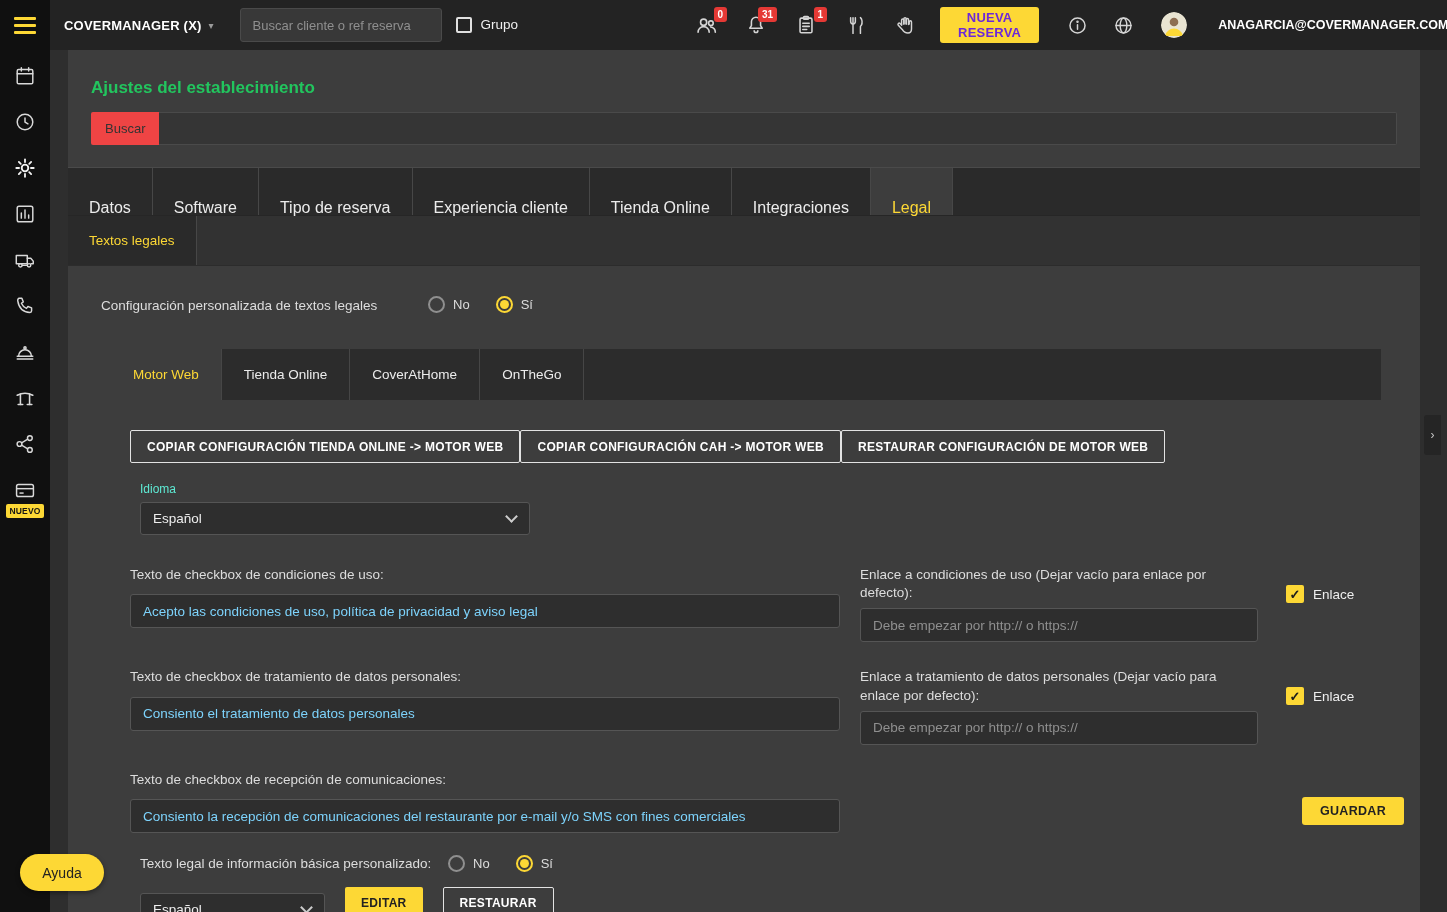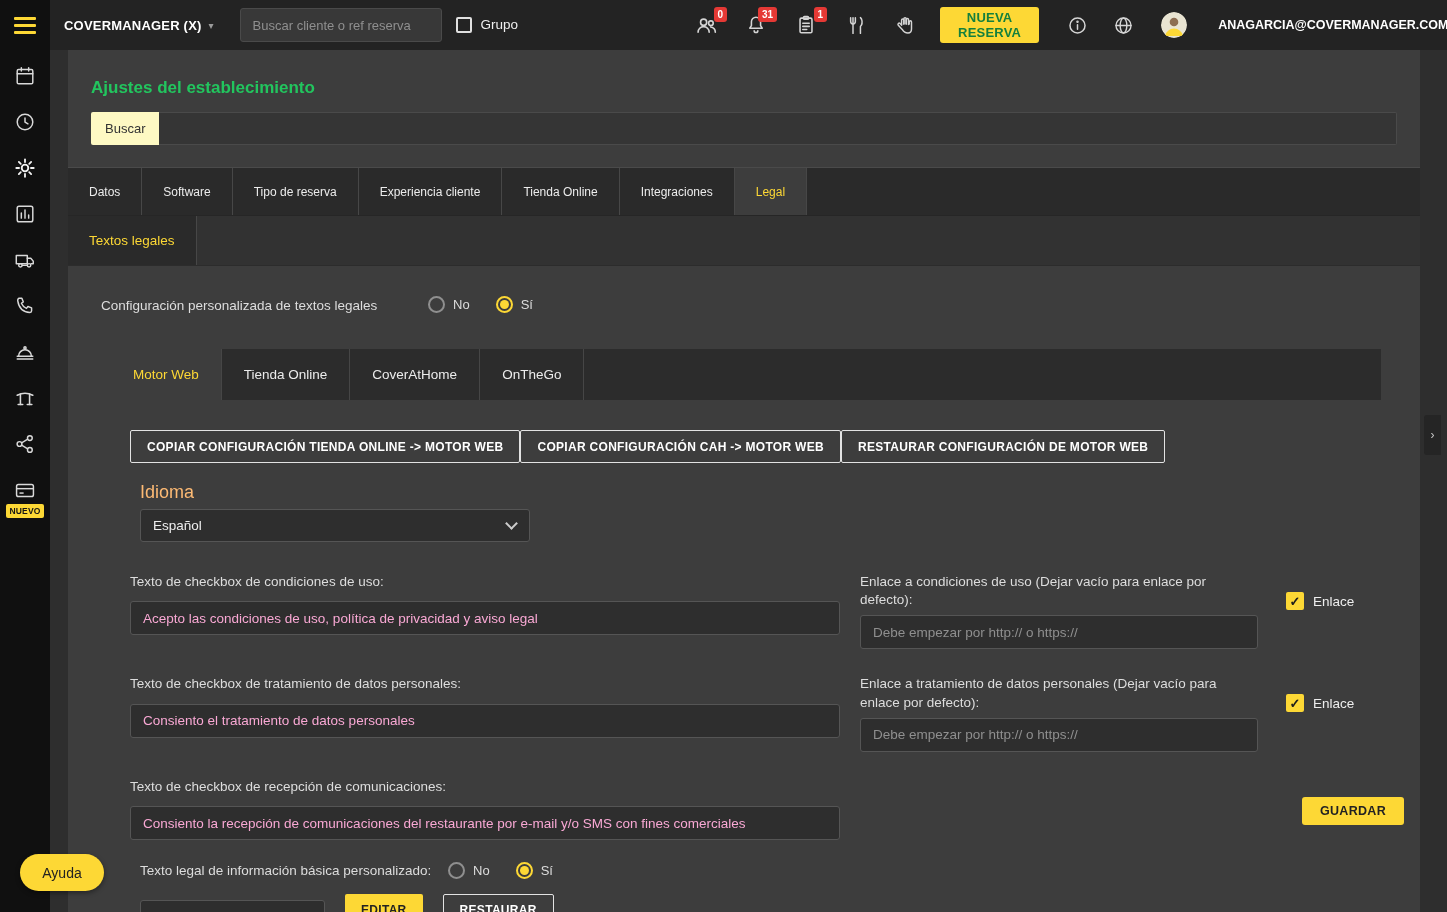--- a/index.html
+++ b/index.html
@@ -13,71 +13,71 @@
   .burger{width:50px;height:50px;background:#101010;display:flex;flex-direction:column;align-items:center;justify-content:center;gap:4px;cursor:pointer;flex:none}
   .burger i{display:block;width:22px;height:3px;background:#fdd835;border-radius:1px}
   .brand{color:#fff;font-weight:bold;font-size:13px;margin-left:14px;letter-spacing:.2px;white-space:nowrap}
   .caret{color:#9a9a9a;font-size:10px;margin-left:7px}
   .top-search{margin-left:26px;width:208px;height:34px;background:#383838;border:1px solid #4a4a4a;border-radius:3px;color:#ddd;padding:0 12px;font-size:13px}
   .grupo{display:flex;margin-left:14px;color:#eee;font-size:13.5px;gap:9px;cursor:pointer}
   .cb-empty{width:16px;height:16px;border:2px solid #e0e0e0;border-radius:2px;background:transparent;flex:none}
   .top-icons{display:flex;align-items:center;margin-left:176px;gap:26px}
   .tico{position:relative;width:24px;height:24px;display:flex;align-items:center;justify-content:center;cursor:pointer}
   .badge{position:absolute;top:-6px;right:-9px;background:#e53935;color:#fff;font-size:10px;font-weight:bold;line-height:1;padding:2.5px 4px;border-radius:3px}
-  .btn-nueva{margin-left:22px;background:#fdd835;color:#15803d;font-weight:bold;font-size:13px;border:none;border-radius:3px;height:36px;padding:0 18px;letter-spacing:.2px}
+  .btn-nueva{margin-left:22px;background:#fdd835;color:#6d28d9;font-weight:bold;font-size:13px;border:none;border-radius:3px;height:36px;padding:0 18px;letter-spacing:.2px}
   .right-icons{display:flex;align-items:center;gap:22px;margin-left:26px}
   .avatar{width:26px;height:26px;border-radius:50%;overflow:hidden;margin-left:4px;cursor:pointer;flex:none}
   .user-email{color:#fff;font-weight:bold;font-size:12.5px;margin-left:9px;white-space:nowrap;cursor:pointer}
 
   
   .sidebar{position:absolute;left:0;top:50px;bottom:0;width:50px;background:#101010;display:flex;flex-direction:column;align-items:center;padding-top:15px;gap:24px;z-index:30}
   .sico{width:22px;height:22px;cursor:pointer;display:flex;align-items:center;justify-content:center}
   .sico-col{display:flex;flex-direction:column;align-items:center;gap:3px}
   .nuevo-badge{background:#fdd835;color:#151515;font-size:8.5px;font-weight:bold;padding:2px 3px;border-radius:2px;letter-spacing:.2px}
   .ayuda{position:absolute;left:20px;bottom:21px;width:84px;height:37px;background:#fdd835;border-radius:19px;display:flex;align-items:center;justify-content:center;color:#222;font-size:14px;z-index:50;border:none;box-shadow:0 2px 5px rgba(0,0,0,.4)}
 
   
   .panel{position:absolute;left:68px;top:50px;width:1352px;height:920px;background:#3d3d3d}
   .page-title{padding:28px 0 0 23px;font-size:17px;font-weight:bold;color:#22c55e}
   .search-row{display:flex;margin:14px 23px 0 23px;height:33px}
-  .search-label{background:#fef9c3;color:#333;font-size:13px;display:flex;align-items:center;padding:0 14px;border-radius:2px 0 0 2px;cursor:pointer}
+  .search-label{background:#ef4444;color:#333;font-size:13px;display:flex;align-items:center;padding:0 14px;border-radius:2px 0 0 2px;cursor:pointer}
   .search-input{flex:1;background:#353535;border:1px solid #4a4a4a;border-left:none;color:#eee;padding:0 12px;font-size:13px;border-radius:0 2px 2px 0}
 
   .tabs{display:flex;margin-top:22px;background:#2a2a2a;border-top:1px solid #4a4a4a;border-bottom:1px solid #262626;height:49px}
-  .tab{padding:0 21px;line-height:48px;color:#ececec;font-size:12px;border-right:1px solid #474747;cursor:pointer;white-space:nowrap}
+  .tab{padding:16px 21px;line-height:48px;color:#ececec;font-size:16px;border-right:1px solid #474747;cursor:pointer;white-space:nowrap}
   .tab.active{color:#fdd835;background:#3d3d3d}
   .subtabs{display:flex;height:50px;background:#323232;border-bottom:1px solid #2c2c2c}
   .subtab{padding:0 21px;line-height:50px;color:#fdd835;font-size:13.5px;background:#2a2a2a;border-right:1px solid #474747;cursor:pointer}
 
   .config-row{display:flex;align-items:flex-end;margin:30px 0 0 33px}
   .config-label{color:#ddd;font-size:13.5px;width:327px}
   .radio-group{display:flex;align-items:center;gap:26px}
   .radio{display:flex;align-items:center;gap:8px;color:#ddd;font-size:13px;cursor:pointer}
   .radio-dot{width:17px;height:17px;border:2px solid #8f8f8f;border-radius:50%;flex:none;display:flex;align-items:center;justify-content:center}
   .radio.checked .radio-dot{border-color:#fdd835}
   .radio.checked .radio-dot::after{content:"";width:9px;height:9px;border-radius:50%;background:#fdd835}
 
   .engine-tabs{display:flex;margin:36px 39px 0 43px;background:#2c2c2c;height:51px}
   .etab{padding:0 22px;line-height:51px;color:#ececec;font-size:13.5px;border-right:1px solid #464646;cursor:pointer;white-space:nowrap}
   .etab.active{color:#fdd835;background:#3d3d3d}
 
   .actions{display:flex;gap:0;margin:30px 0 0 62px}
   .btn-outline{background:transparent;border:1px solid #e3e3e3;color:#fff;font-weight:bold;font-size:12px;height:33px;padding:0 16px;border-radius:2px;letter-spacing:.3px;white-space:nowrap}
 
   .idioma{margin:19px 0 0 72px}
-  .small-label{color:#fdba74;font-size:18px}
+  .small-label{color:#5eead4;font-size:12px}
   .select{position:relative;width:390px;height:33px;background:#2e2e2e;border:1px solid #555;border-radius:3px;color:#eee;font-size:13.5px;display:flex;align-items:center;padding:0 30px 0 12px;margin-top:6px;cursor:pointer}
   .chev{position:absolute;right:13px;top:9px;width:9px;height:9px;border-right:2px solid #ccc;border-bottom:2px solid #ccc;transform:rotate(45deg)}
   .select.small{width:185px}
 
   .grid{margin:31px 0 0 62px;width:1280px}
   .frow{display:flex;margin-bottom:26px}
   .col-left{width:710px}
   .field-label{color:#ddd;font-size:13.5px;margin-bottom:10px;line-height:1.35}
-  .text-input{width:100%;height:34px;background:#2e2e2e;border:1px solid #555;border-radius:3px;color:#f9a8d4;font-size:13.5px;padding:0 12px}
+  .text-input{width:100%;height:34px;background:#2e2e2e;border:1px solid #555;border-radius:3px;color:#7dd3fc;font-size:13.5px;padding:0 12px}
   .col-right{width:398px;margin-left:20px}
   .col-right .field-label{margin-bottom:6px}
   .col-check{margin-left:28px;margin-top:18px;display:flex;align-items:center;gap:9px;color:#eee;font-size:13.5px;cursor:pointer;height:20px}
   .cb-yellow{width:18px;height:18px;background:#fdd835;border-radius:2px;display:flex;align-items:center;justify-content:center;color:#1c1c1c;font-size:13px;font-weight:bold;flex:none}
 
   .legal-row{display:flex;align-items:center;margin:-6px 0 0 72px}
   .legal-label{width:308px;color:#ddd;font-size:13.5px;line-height:1.6}
   .legal-controls{display:flex;margin:12px 0 0 72px;gap:20px;align-items:flex-start}
   .btn-yellow{background:#fdd835;color:#222;font-weight:bold;font-size:12px;height:33px;padding:0 16px;border-radius:2px;border:none;letter-spacing:.3px}
 

